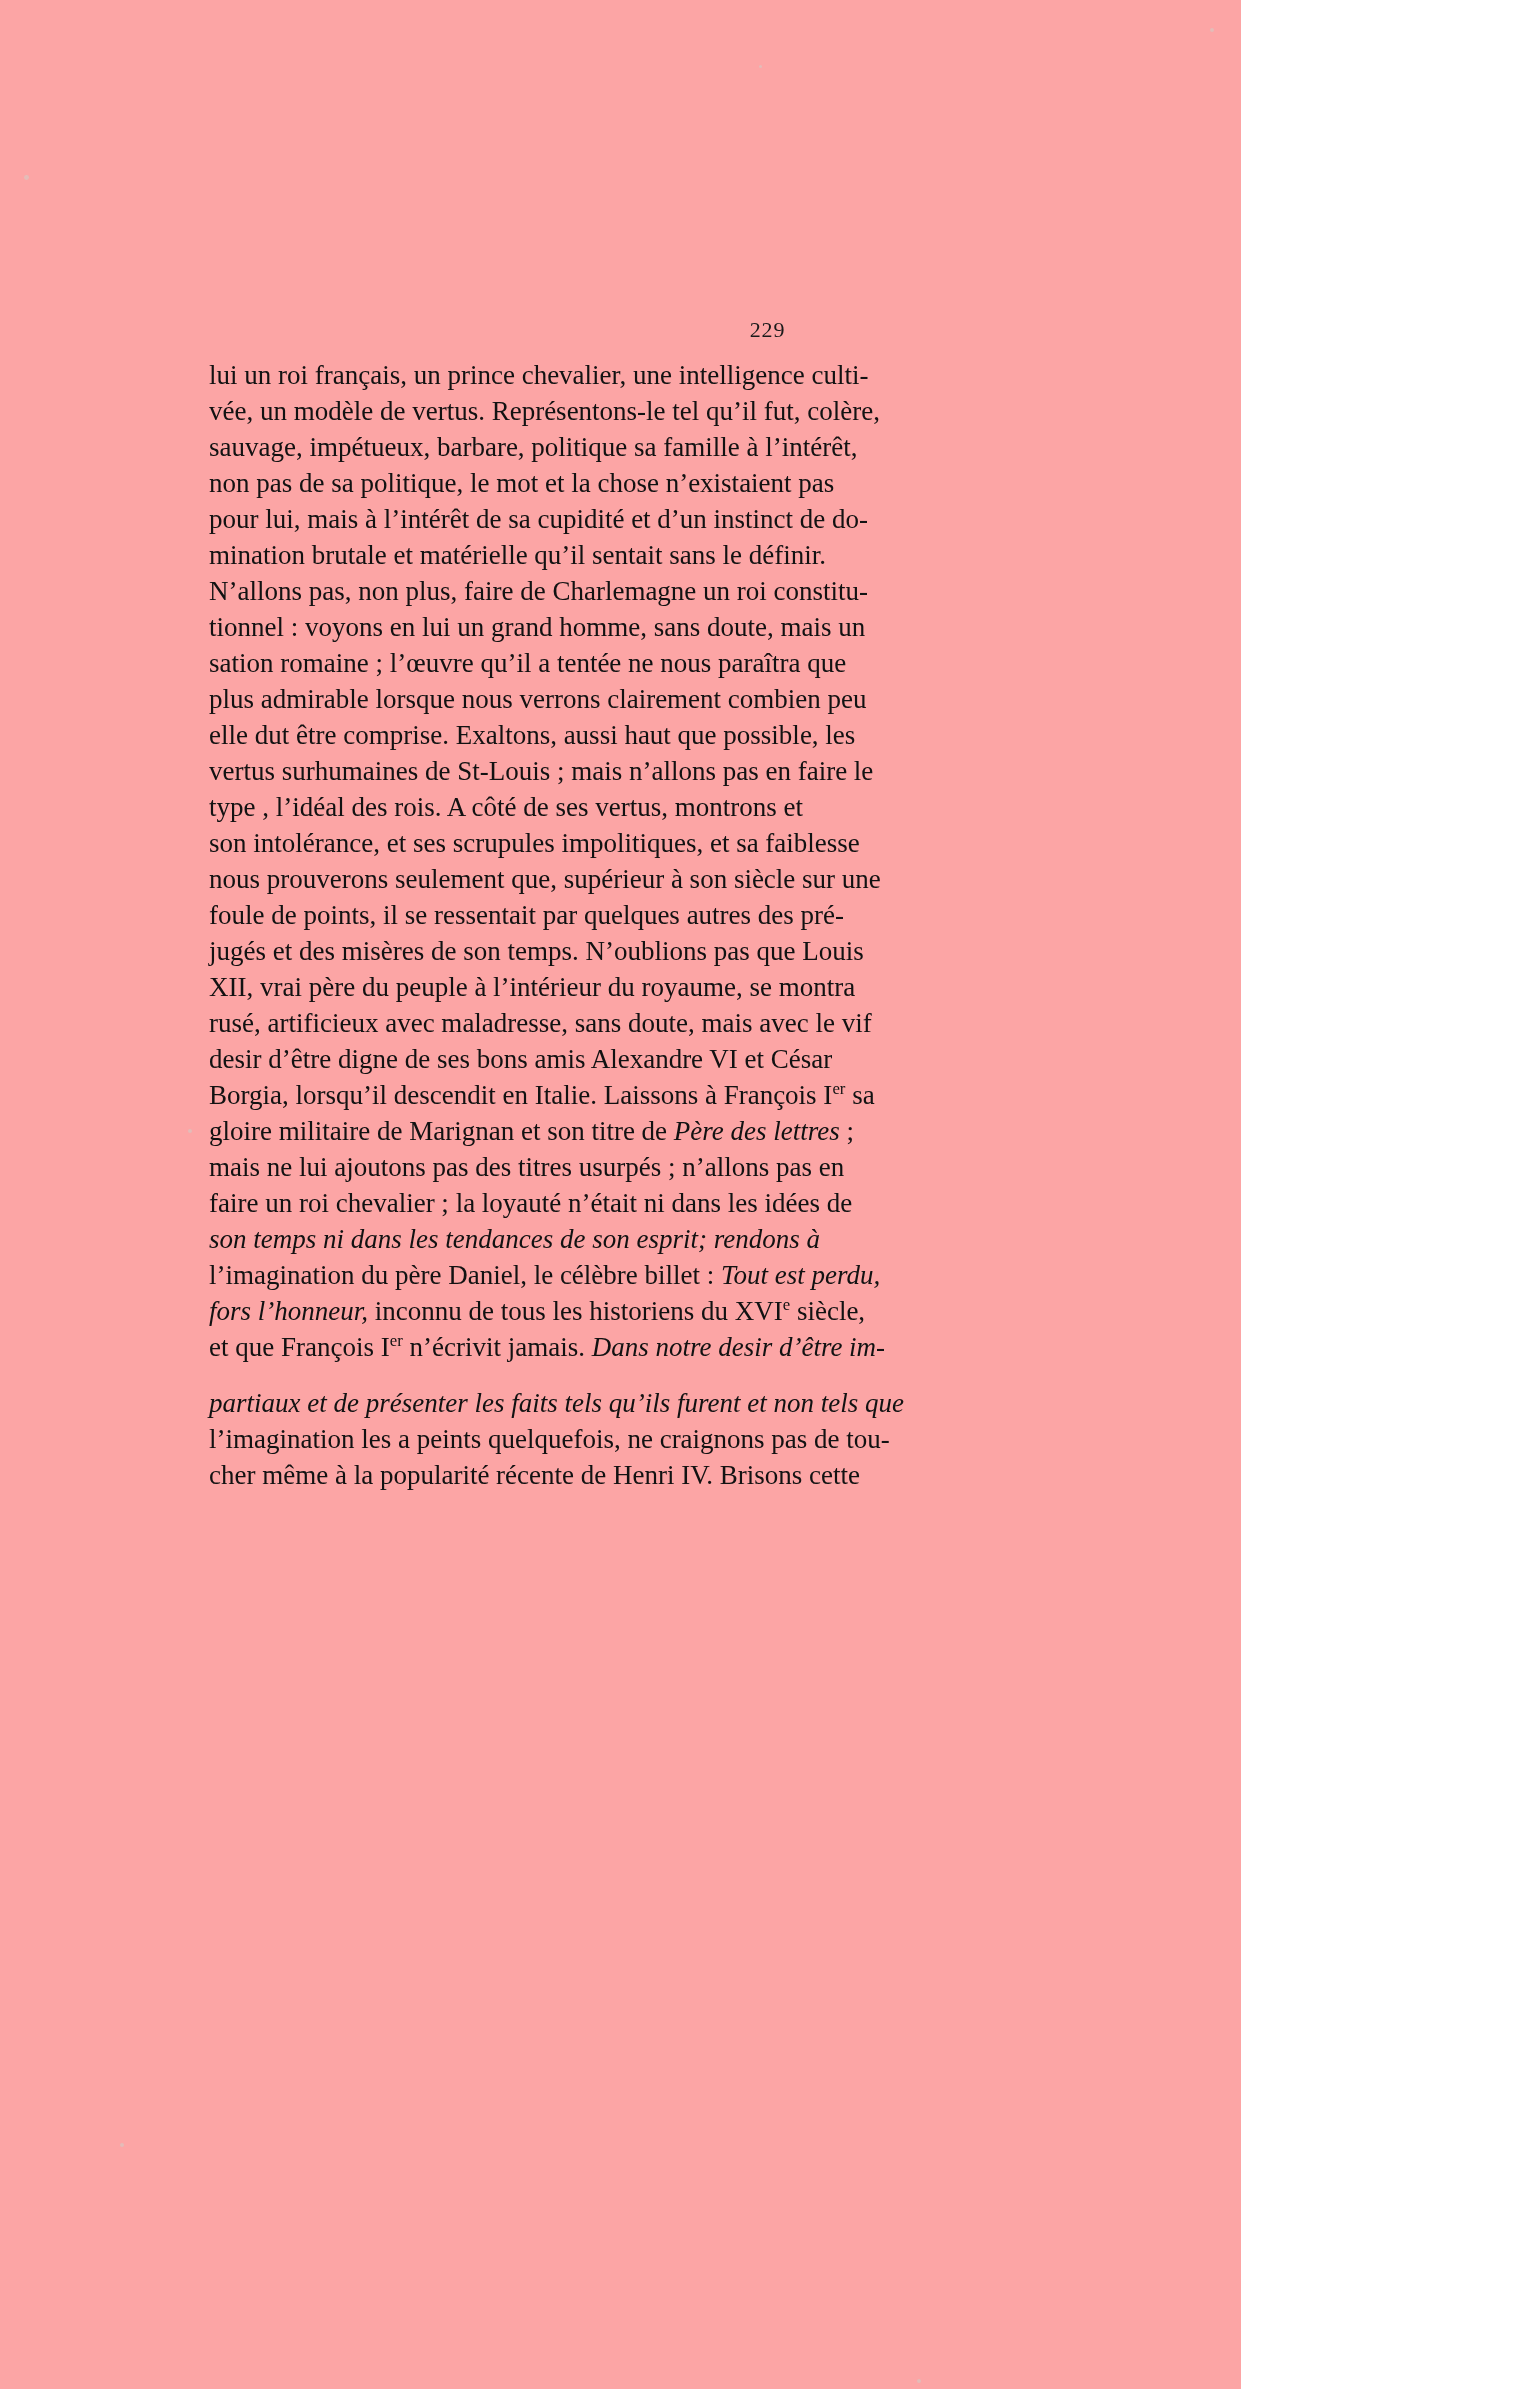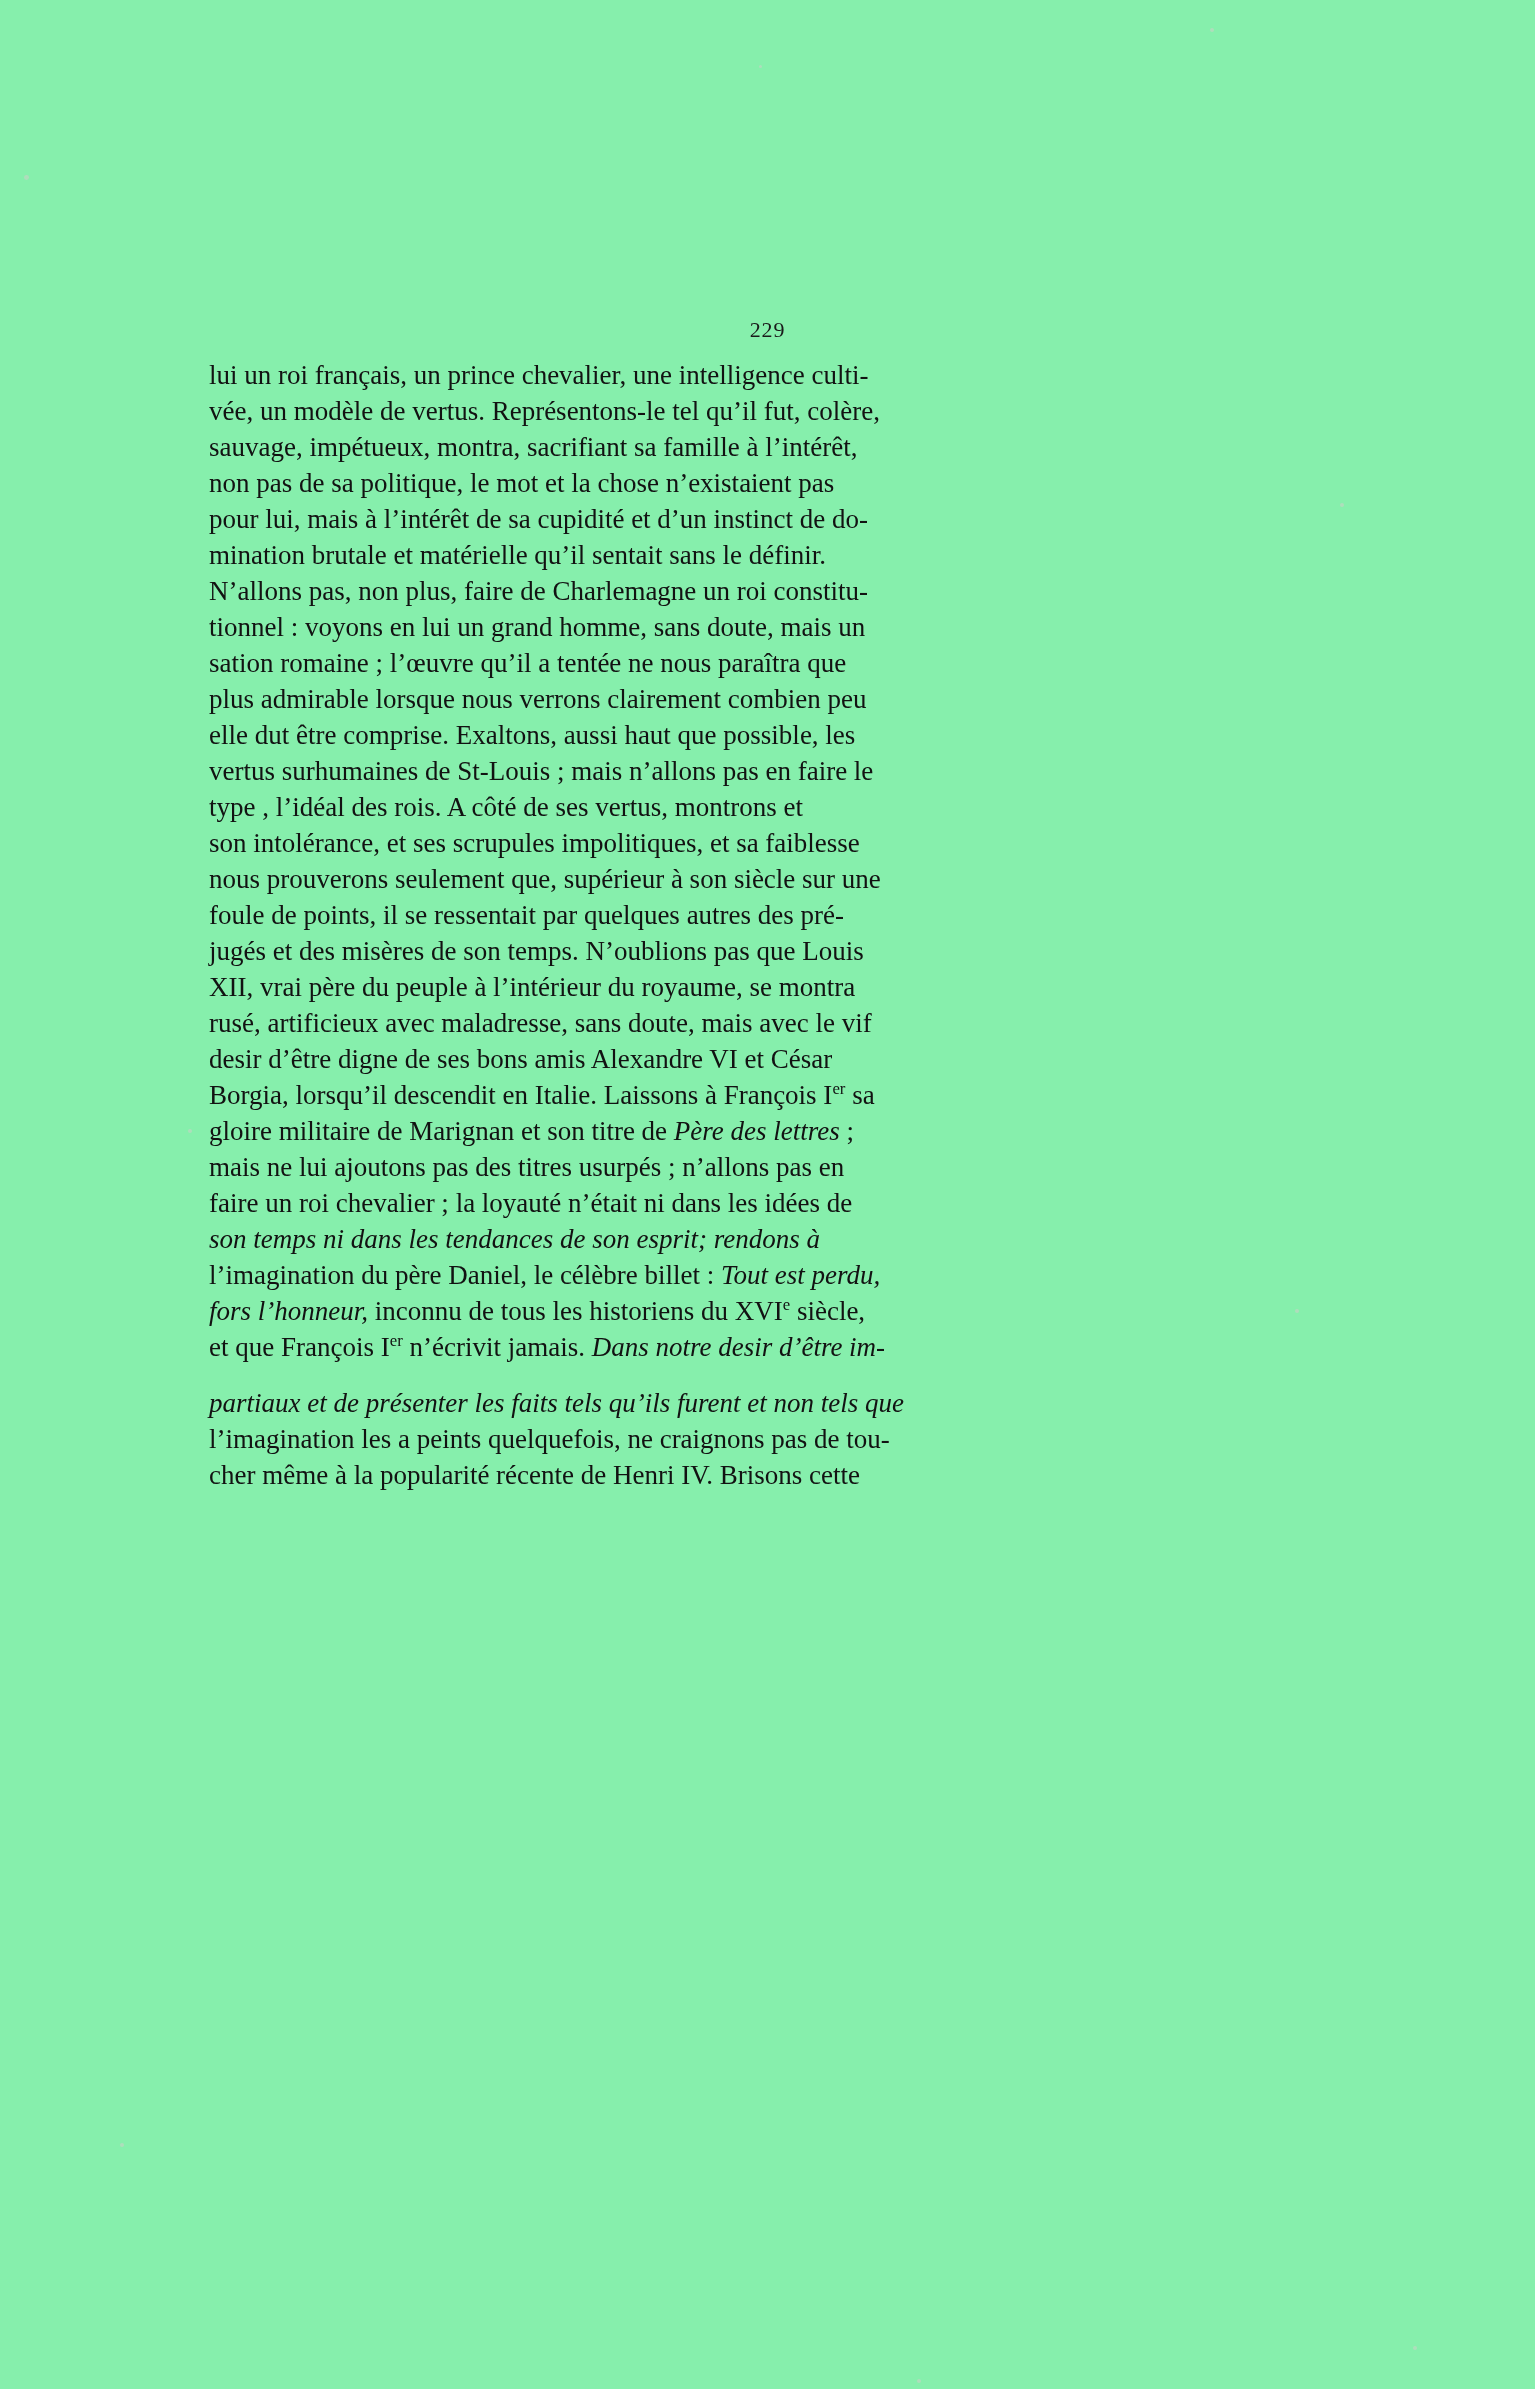--- a/index.html
+++ b/index.html
@@ -10,23 +10,23 @@
   body {
     width: 1535px;
     height: 2389px;
     position: relative;
     font-family: "Liberation Serif", serif;
     color: #101010;
   }
   .page {
     position: absolute;
     top: 0; left: 0;
-    width: 1535px;
+    width: 1241px;
     height: 2389px;
-    background: #86efac;
+    background: #fca5a5;
     overflow: hidden;
   }
   
   .speck {
     position: absolute;
     background: #cfcfc8;
     border-radius: 50%;
     opacity: .55;
   }
   .page-number {
@@ -75,21 +75,21 @@
   <div class="speck" style="left:120px;  top:2143px;width:4px; height:4px;"></div>
   <div class="speck" style="left:1413px; top:2346px;width:4px; height:4px;"></div>
   <div class="speck" style="left:917px; top:2379px;width:4px; height:4px;"></div>
 
   <div class="page-number">229</div>
 
   <div class="text-block">
 
     <span class="line">lui un roi français, un prince chevalier, une intelligence culti-</span>
     <span class="line">vée, un modèle de vertus. Représentons-le tel qu’il fut, colère,</span>
-    <span class="line">sauvage, impétueux, montra, sacrifiant sa famille à l’intérêt,</span>
+    <span class="line">sauvage, impétueux, barbare, politique sa famille à l’intérêt,</span>
     <span class="line">non pas de sa politique, le mot et la chose n’existaient pas</span>
     <span class="line">pour lui, mais à l’intérêt de sa cupidité et d’un instinct de do-</span>
     <span class="line">mination brutale et matérielle qu’il sentait sans le définir.</span>
     <span class="line">N’allons pas, non plus, faire de Charlemagne un roi constitu-</span>
     <span class="line">tionnel : voyons en lui un grand homme, sans doute, mais un</span>
     <span class="line">sation romaine ; l’œuvre qu’il a tentée ne nous paraîtra que</span>
     <span class="line">plus admirable lorsque nous verrons clairement combien peu</span>
     <span class="line">elle dut être comprise. Exaltons, aussi haut que possible, les</span>
     <span class="line">vertus surhumaines de St-Louis ; mais n’allons pas en faire le</span>
     <span class="line">type , l’idéal des rois. A côté de ses vertus, montrons et</span>

